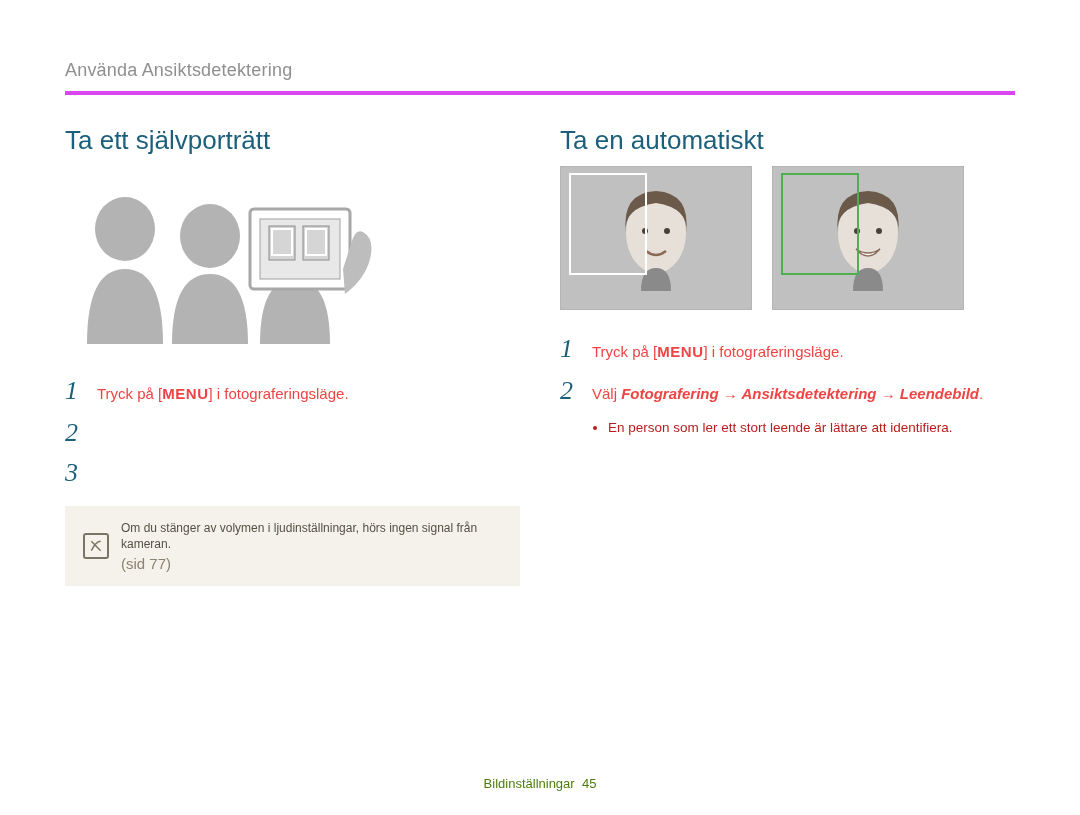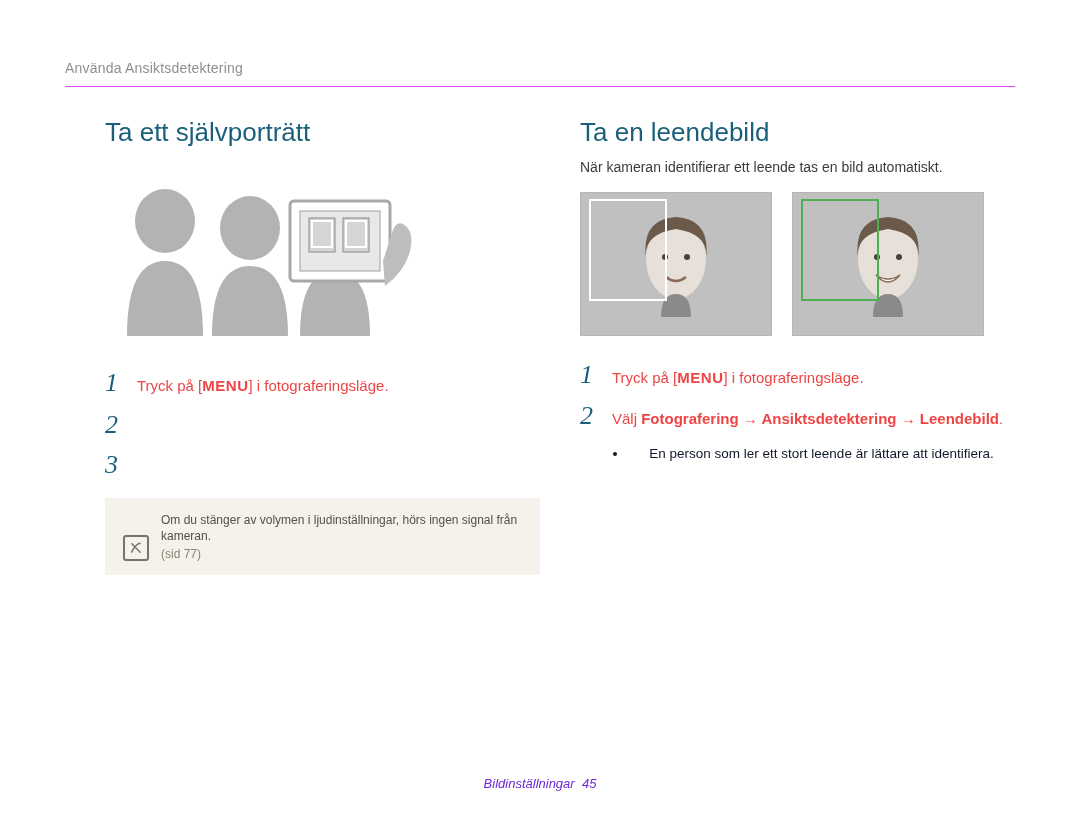--- a/index.html
+++ b/index.html
@@ -12,32 +12,31 @@
     color: #333333;
   }
   .page {
     position: relative;
     width: 1080px;
     height: 815px;
     box-sizing: border-box;
     padding: 60px 65px 0 65px;
   }
   .section-header {
-    font-size: 14px;
+    font-size: 18px;
     color: #8f8f8f;
     letter-spacing: 0.2px;
     padding-bottom: 10px;
-    border-bottom: 1px solid #d946ef;
+    border-bottom: 4px solid #d946ef;
     font-weight: 400;
   }
   .columns {
     display: flex;
     gap: 40px;
     margin-top: 30px;
-    margin-left: 40px;
   }
   .col {
     width: 470px;
   }
   .h2 {
     font-size: 26px;
     color: #1c5f7b;
     font-weight: 400;
     margin: 0 0 10px 0;
   }
@@ -102,33 +101,32 @@
     color: #ef4444;
     line-height: 1.5;
     flex: 1;
   }
   .menu-label {
     display: inline-block;
     font-weight: bold;
     font-family: Arial, sans-serif;
     letter-spacing: 0.5px;
   }
-  .bold { font-weight: bold; }
+  .bold { font-weight: bold; font-style: italic; }
   .bullet-sub {
     font-size: 13.5px;
-    color: #0f172a;
+    color: #b91c1c;
     margin: 0 0 0 30px;
     line-height: 1.4;
     list-style: disc;
     padding-left: 18px;
-    text-align: center;
   }
   .note-box {
     display: flex;
-    align-items: flex-end;
+    align-items: center;
     gap: 12px;
     background: #f5f2eb;
     border-radius: 0px;
     padding: 14px 18px;
     margin-top: 20px;
   }
   .note-icon {
     width: 22px;
     height: 22px;
     border: 2px solid #7a7466;
@@ -138,33 +136,32 @@
     justify-content: center;
     flex-shrink: 0;
   }
   .note-icon svg { width: 14px; height: 14px; }
   .note-text {
     font-size: 12px;
     color: #555045;
     line-height: 1.4;
   }
   .note-sub {
-    font-size: 12px;
+    font-size: 15px;
     color: #8a8374;
     margin-top: 2px;
   }
   .footer {
     position: absolute;
     bottom: 24px;
     left: 0;
     right: 0;
     text-align: center;
     font-size: 13px;
-    color: #6d28d9;
-    font-style: italic;
+    color: #4d7c0f;
   }
 </style>
 </head>
 <body>
 
 <div class="page">
   <div class="section-header">Använda Ansiktsdetektering</div>
 
   <div class="columns">
 
@@ -217,22 +214,21 @@
           </svg>
         </div>
         <div>
           <div class="note-text">Om du stänger av volymen i ljudinställningar, hörs ingen signal från kameran.</div>
           <div class="note-sub">(sid 77)</div>
         </div>
       </div>
     </div>
 
     <div class="col">
-      <h2 class="h2">Ta en leendebild</h2>
-      <p class="body-text">När kameran identifierar ett leende tas en bild automatiskt.</p>
+      <h2 class="h2">Ta en automatiskt</h2>
 
       <div class="illus-right">
         <div class="thumb">
           <svg class="face" viewBox="0 0 90 110">
             <ellipse cx="45" cy="50" rx="30" ry="40" fill="#e6e0d8"></ellipse>
             <path d="M15 50 Q10 10 45 8 Q80 10 75 50 Q78 25 45 20 Q12 25 15 50 Z" fill="#6b5a4a"></path>
             <circle cx="34" cy="48" r="3" fill="#4a4038"></circle>
             <circle cx="56" cy="48" r="3" fill="#4a4038"></circle>
             <path d="M35 68 Q45 76 55 68" stroke="#8a6b58" stroke-width="2.5" fill="none"></path>
             <path d="M30 108 Q30 85 45 85 Q60 85 60 108 Z" fill="#8a8a8a"></path>

